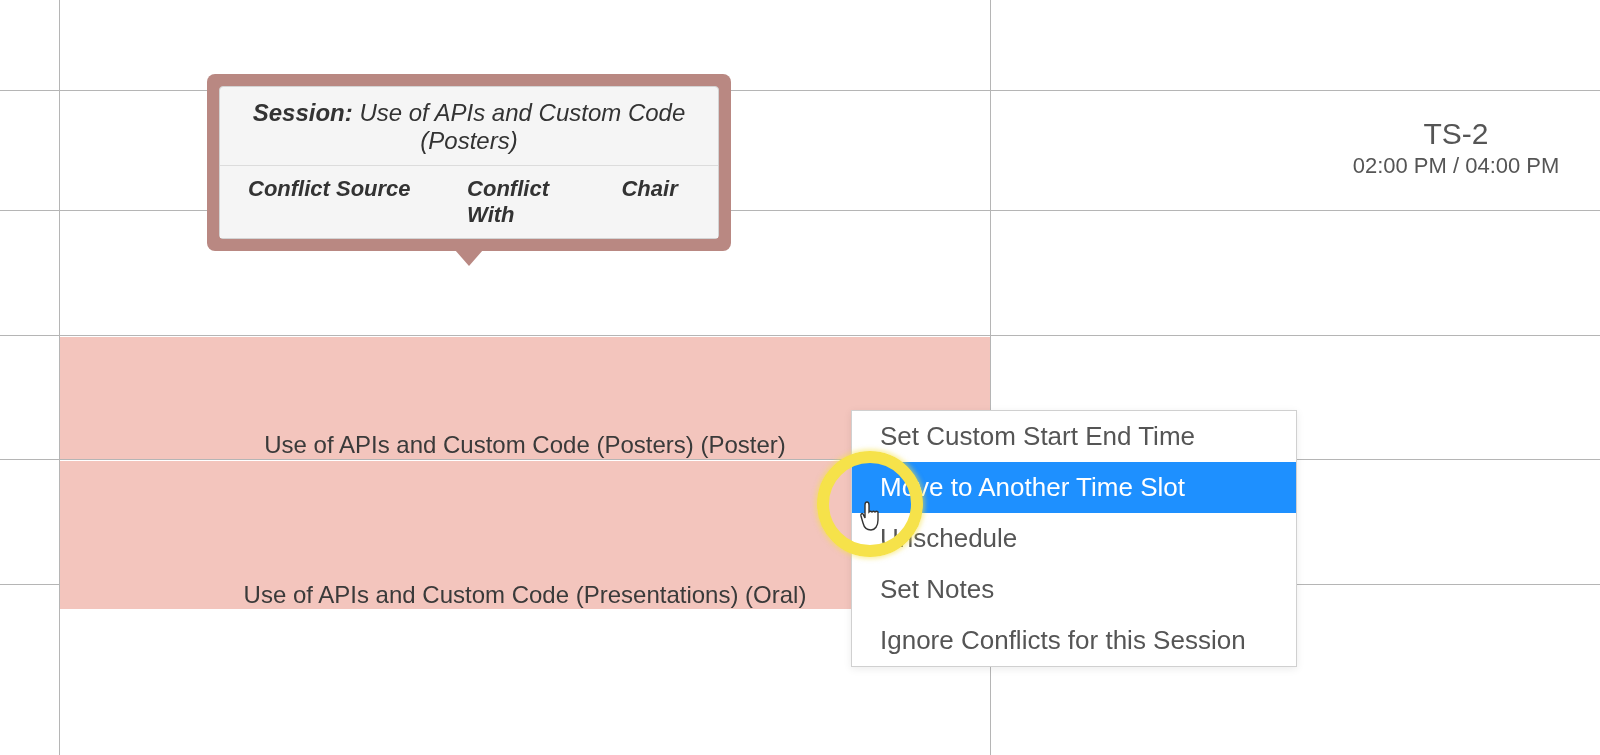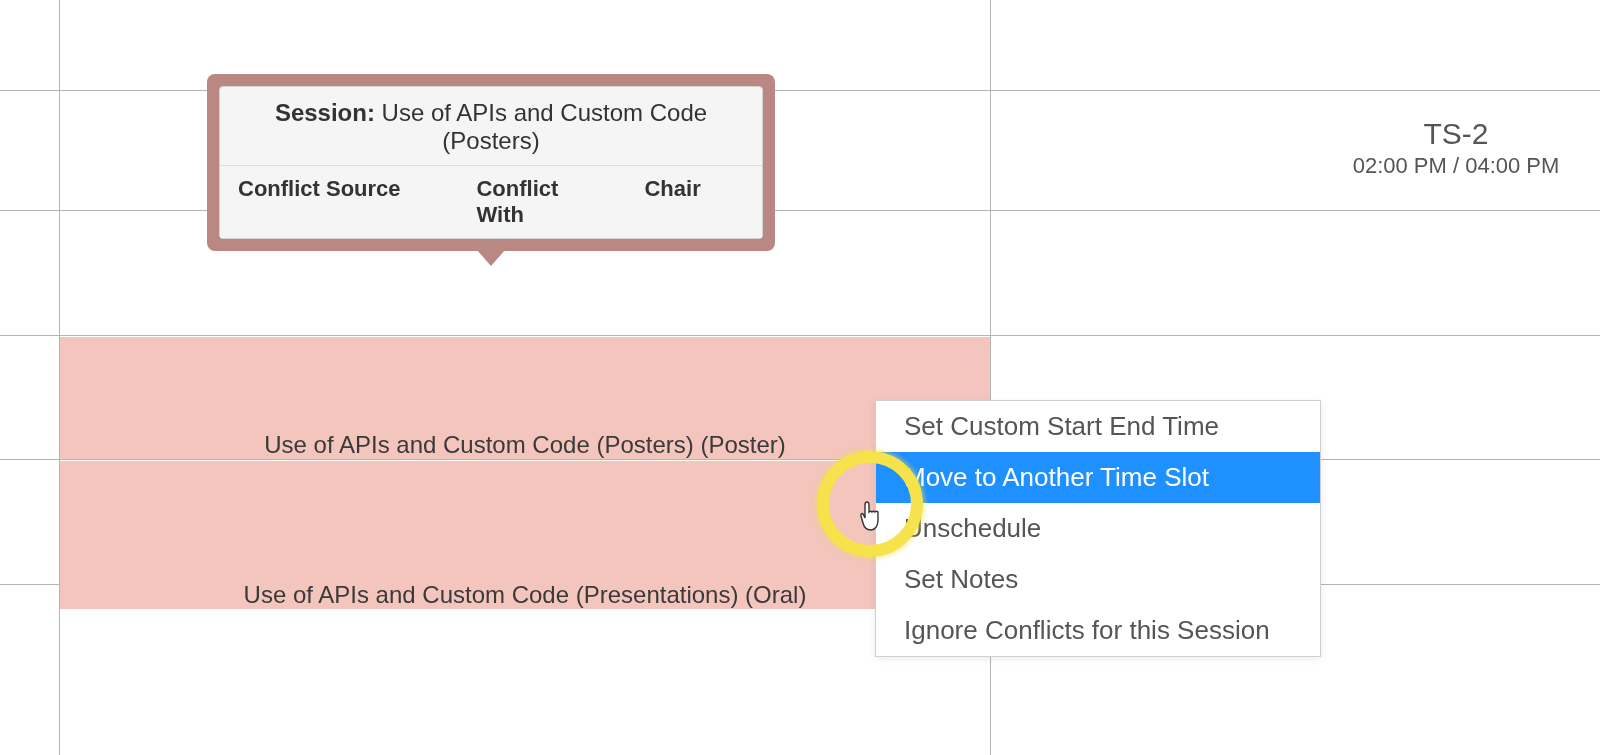--- a/index.html
+++ b/index.html
@@ -82,21 +82,21 @@
   .tooltip-title b { font-weight: 600; }
   .conflict-table {
     border-collapse: collapse;
     width: 100%;
     font-size: 22px;
     background: #ffffff;
   }
   .conflict-table th,
   .conflict-table td {
     text-align: left;
-    padding: 10px 18px;
+    padding: 10px 28px;
     border-top: 1px solid #dcdcdc;
     vertical-align: top;
     font-weight: 400;
   }
   .conflict-table th {
     font-weight: 600;
     background: #f5f5f5;
   }
   .tooltip-arrow {
     width: 0; height: 0;
@@ -165,42 +165,42 @@
   <div class="ts-time">02:00 PM / 04:00 PM</div>
 </div>
 
 <div class="session-bar" style="left:60px; top:336px; width:930px; height:123px;">
   <span>Use of APIs and Custom Code (Posters) (Poster)</span>
 </div>
 <div class="session-bar" style="left:60px; top:460px; width:930px; height:149px;">
   <span>Use of APIs and Custom Code (Presentations) (Oral)</span>
 </div>
 
-<div class="tooltip-wrap" style="left:207px; top:74px; width:568px;">
+<div class="tooltip-wrap" style="left:207px; top:74px; width:524px;font-style:italic;">
   <div class="tooltip-border">
     <div class="tooltip-panel">
       <div class="tooltip-title">
         <b>Session:</b>
         <span>Use of APIs and Custom Code (Posters)</span>
       </div>
       <table class="conflict-table">
         <tbody>
             <tr>
           <th style="width:44%;">Conflict Source</th>
           <th style="width:31%;">Conflict With</th>
           <th>Chair</th>
         </tr>
       </tbody>
         </table>
     </div>
   </div>
   <div class="tooltip-arrow"></div>
 </div>
 
-<div class="context-menu" style="left:851px; top:400px;margin-left:24px;">
+<div class="context-menu" style="left:851px; top:410px;">
   <div class="menu-item">Set Custom Start End Time</div>
   <div class="menu-item highlight">Move to Another Time Slot</div>
   <div class="menu-item">Unschedule</div>
   <div class="menu-item">Set Notes</div>
   <div class="menu-item">Ignore Conflicts for this Session</div>
 </div>
 
 <div class="annotation-ring" style="left:817px; top:451px;"></div>
 
 <svg class="pointer-cursor" style="left:858px; top:500px;" width="28" height="32" viewBox="0 0 28 32">

